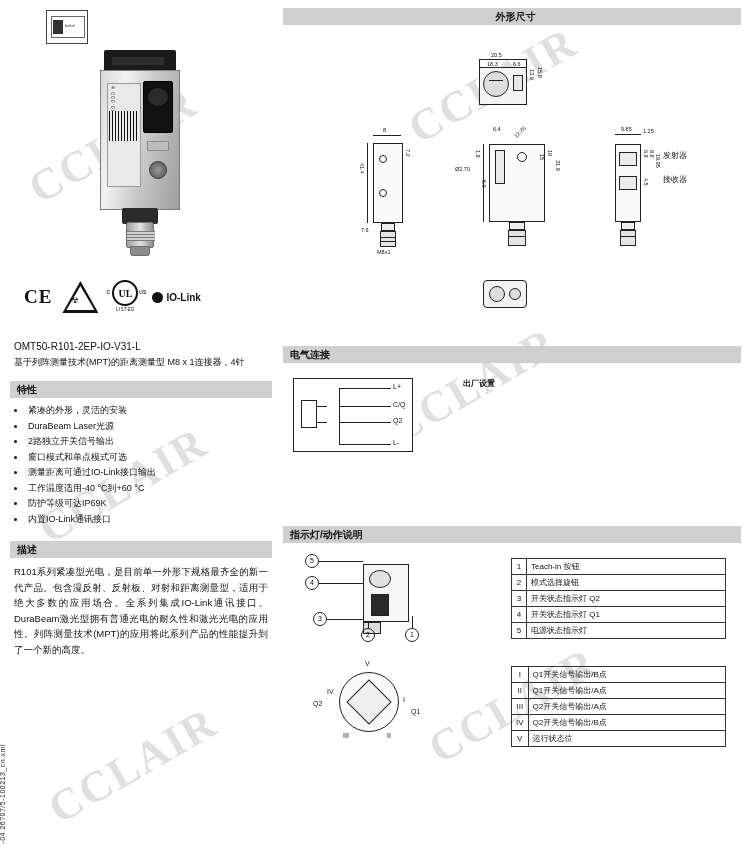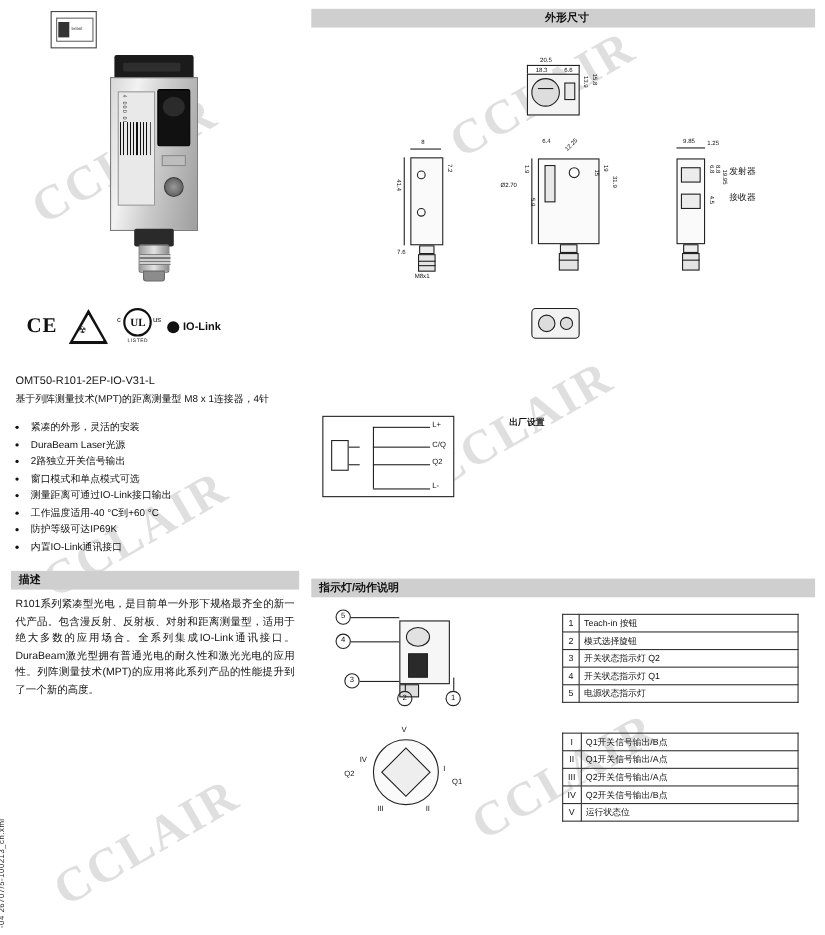--- a/index.html
+++ b/index.html
@@ -259,20 +259,21 @@
         </div>
       </div>
     </div>
 
     <div class="left-block">
       <div class="model-no">OMT50-R101-2EP-IO-V31-L</div>
       <div class="model-desc">基于列阵测量技术(MPT)的距离测量型 M8 x 1连接器，4针</div>
     </div>
 
     <div class="left-block">
+      <div class="sec-bar">特性</div>
       <ul class="feat">
         <li>紧凑的外形，灵活的安装</li>
         <li>DuraBeam Laser光源</li>
         <li>2路独立开关信号输出</li>
         <li>窗口模式和单点模式可选</li>
         <li>测量距离可通过IO-Link接口输出</li>
         <li>工作温度适用-40 °C到+60 °C</li>
         <li>防护等级可达IP69K</li>
         <li>内置IO-Link通讯接口</li>
       </ul>
@@ -360,20 +361,21 @@
       </div>
 
       <div style="position:absolute; left:200px; top:272px; width:60px; height:44px;">
         <div class="box-out" style="left:0; top:0; width:44px; height:28px; border-radius:4px; background:#f2f2f2;"></div>
         <div class="box-out" style="left:6px; top:6px; width:16px; height:16px; border-radius:50%; background:#ddd;"></div>
         <div class="box-out" style="left:26px; top:8px; width:12px; height:12px; border-radius:50%; background:#ddd;"></div>
       </div>
     </div>
 
     <div class="panel conn-area">
+      <div class="sec-bar">电气连接</div>
 
       <div style="position:absolute; left:10px; top:32px; width:160px; height:90px;">
         <div class="box-out" style="left:0; top:0; width:120px; height:74px; background:#fff;"></div>
         <div class="box-out" style="left:8px; top:22px; width:16px; height:28px;"></div>
         <div class="tline" style="left:24px; top:28px; width:10px; height:1px;"></div>
         <div class="tline" style="left:24px; top:44px; width:10px; height:1px;"></div>
         <div class="tline" style="left:46px; top:10px; width:1px; height:56px;"></div>
         <div class="tline" style="left:46px; top:10px; width:52px; height:1px;"></div>
         <div class="tline" style="left:46px; top:28px; width:52px; height:1px;"></div>
         <div class="tline" style="left:46px; top:44px; width:52px; height:1px;"></div>

